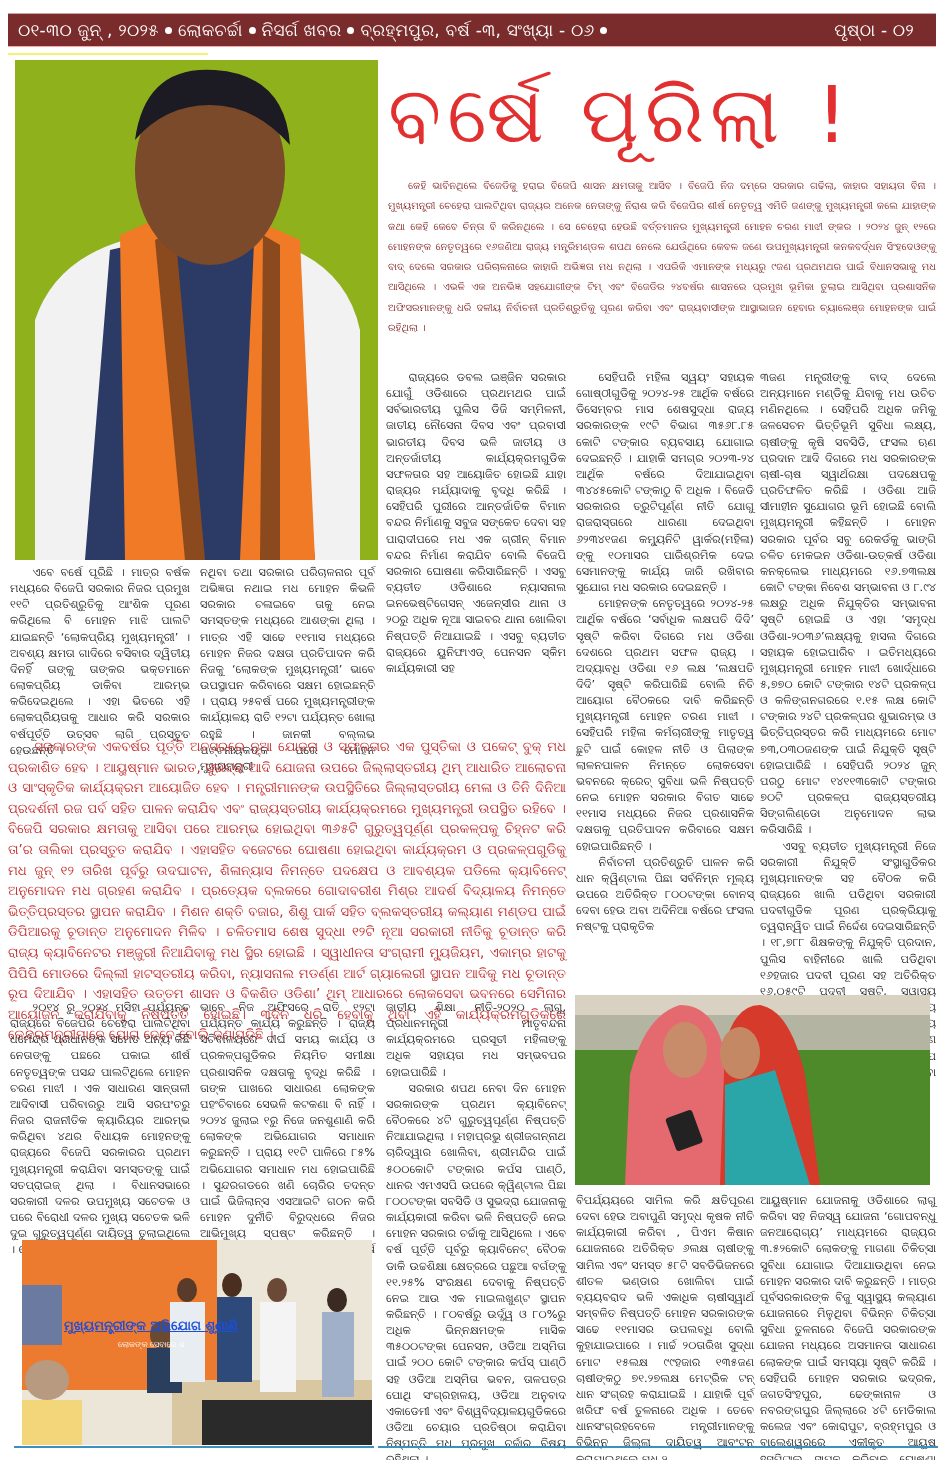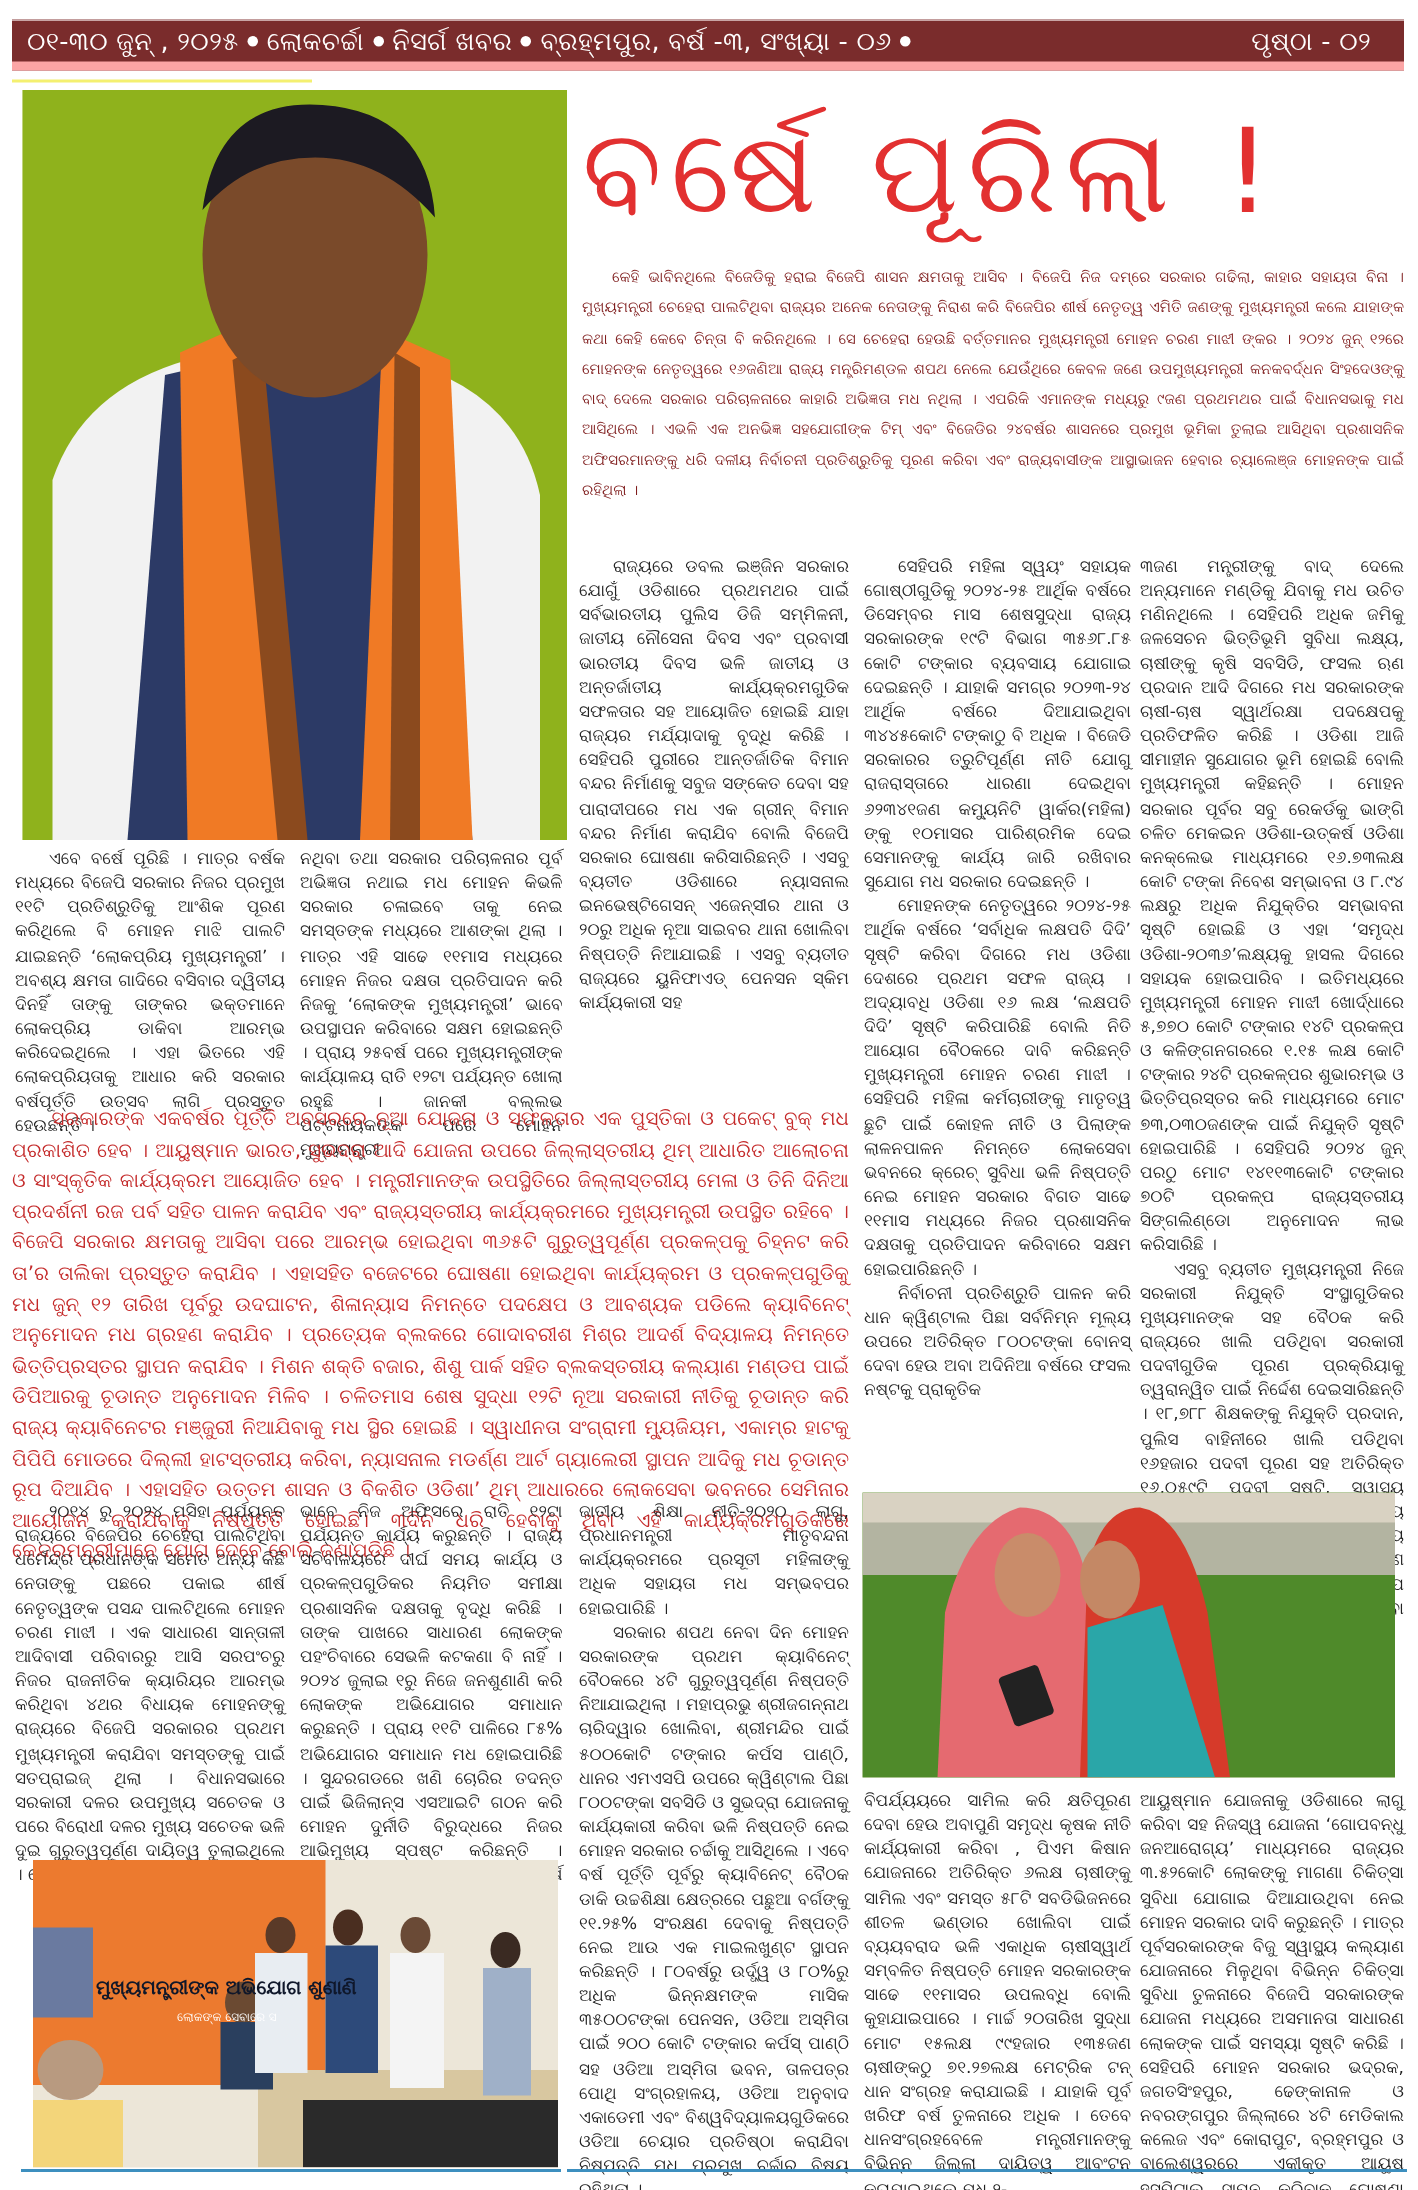--- a/index.html
+++ b/index.html
@@ -1,17 +1,17 @@
 <!DOCTYPE html>
 <html><head>
 <meta charset="utf-8">
 <style>
   html,body{margin:0;padding:0;background:#fff;}
   body{width:945px;height:1460px;position:relative;overflow:hidden;font-family:"DejaVu Sans",sans-serif;color:#1a1a1a;}
-  .masthead{position:absolute;left:8px;top:13px;width:928px;height:34px;background:#7a2c2c;color:#fff;display:flex;align-items:center;font-size:17px;letter-spacing:0.2px;box-sizing:border-box;padding:0 10px;border-top:1px solid #c9a5a5;border-bottom:6px solid #fca5a5;}
+  .masthead{position:absolute;left:8px;top:13px;width:928px;height:34px;background:#7a2c2c;color:#fff;display:flex;align-items:center;font-size:17px;letter-spacing:0.2px;box-sizing:border-box;padding:0 10px;border-top:1px solid #c9a5a5;border-bottom:1px solid #fca5a5;}
   .masthead span{white-space:nowrap;}
   .masthead .dot{display:inline-block;width:7px;height:7px;background:#fff;border-radius:50%;margin:0 6px;vertical-align:middle;}
   .masthead .page{margin-left:auto;padding-right:12px;}
   .yellowline{position:absolute;left:8px;top:53px;width:200px;height:2px;background:#f4f070;}
   .hero-photo{position:absolute;left:15px;top:60px;width:363px;height:500px;background:#8fb21c;overflow:hidden;}
   .headline{position:absolute;left:388px;top:68px;width:550px;height:95px;color:#e23030;font-size:78px;font-weight:normal;line-height:95px;letter-spacing:6px;white-space:nowrap;}
   .intro{position:absolute;left:388px;top:176px;width:548px;color:#7f1d1d;font-size:10px;line-height:20.3px;text-align:justify;}
   .col{position:absolute;font-size:11.3px;line-height:16.15px;text-align:justify;color:#222;}
   .col p{margin:0;text-indent:2em;}
   .col p.noindent{text-indent:0;}
@@ -128,18 +128,18 @@
     <rect x="148" y="62" width="35" height="80" fill="#e8edf2"></rect>
     <ellipse cx="210" cy="45" rx="10" ry="12" fill="#4a2e20"></ellipse>
     <rect x="195" y="57" width="35" height="85" fill="#2d4a7a"></rect>
     <ellipse cx="255" cy="50" rx="10" ry="12" fill="#6a4a36"></ellipse>
     <rect x="238" y="62" width="36" height="90" fill="#f4f4f4"></rect>
     <ellipse cx="315" cy="60" rx="10" ry="12" fill="#3a2a22"></ellipse>
     <rect x="300" y="72" width="32" height="85" fill="#9fb0c8"></rect>
     <ellipse cx="25" cy="140" rx="22" ry="20" fill="#b89a80"></ellipse>
     <rect x="0" y="160" width="60" height="45" fill="#f3d57a"></rect>
   </svg>
-  <div style="position:absolute;left:42px;top:78px;font-size:13px;font-weight:bold;color:#0f172a;white-space:nowrap;">ମୁଖ୍ୟମନ୍ତ୍ରୀଙ୍କ ଅଭିଯୋଗ ଶୁଣାଣି</div>
+  <div style="position:absolute;left:42px;top:78px;font-size:13px;font-weight:bold;color:#1d4ed8;white-space:nowrap;text-decoration:underline;">ମୁଖ୍ୟମନ୍ତ୍ରୀଙ୍କ ଅଭିଯୋଗ ଶୁଣାଣି</div>
   <div style="position:absolute;left:60px;top:100px;font-size:8px;color:#fff;white-space:nowrap;margin-left:36px;">ଲୋକଙ୍କ ସେବାରେ ସ</div>
 </div>
 
 <div class="rule-blue" style="left:14px;top:1446px;width:360px;"></div>
 <div class="rule-blue" style="left:378px;top:1446px;width:560px;"></div>
 
 </body></html>

